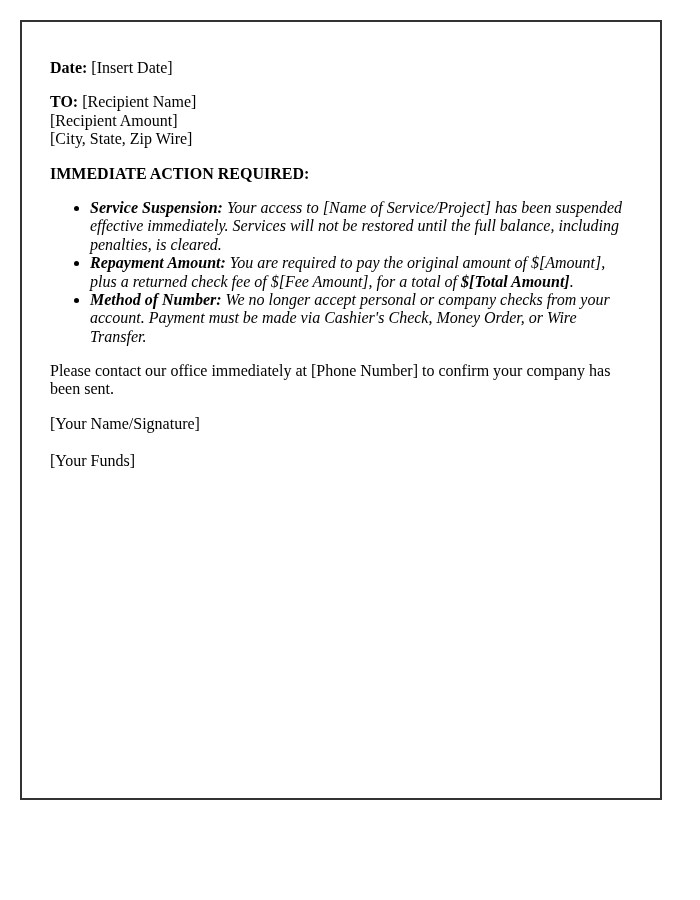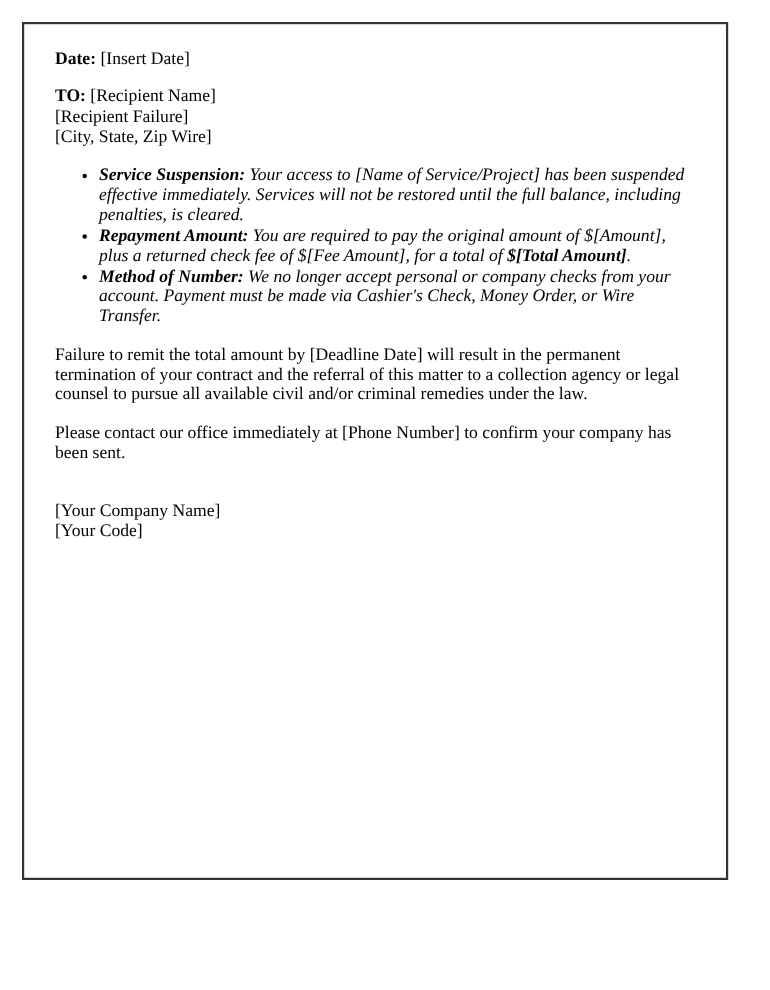--- a/index.html
+++ b/index.html
@@ -17,21 +17,21 @@
     color: #000000;
   }
   .letter-page {
     position: absolute;
     left: 20px;
     top: 20px;
     width: 642px;
     height: 780px;
     box-sizing: border-box;
     border: 2px solid #701a75;
-    padding: 7px 30px 0 28px;
+    padding: 21px 30px 0 28px;
     background: #ffffff;
     overflow: hidden;
   }
   .para {
     margin: 16px 0;
   }
   .b {
     font-weight: bold;
   }
   ul.bullet-list {
@@ -45,36 +45,36 @@
   }
 </style>
 </head>
 <body>
 
 <div class="letter-page" style="border-color: rgb(51, 51, 51); background: rgb(255, 255, 255); color: rgb(0, 0, 0);">
 
   <p class="para"><span class="b">Date:</span><span> [Insert Date]</span></p>
 
   <p class="para"><span class="b">TO:</span><span> [Recipient Name]</span><br>
-    <span>[Recipient Failure]</span><br>
+    <span>[Recipient Amount]</span><br>
     <span>[City, State, Zip Wire]</span></p>
 
 
 
 
+  <p class="para b">IMMEDIATE ACTION REQUIRED:</p>
 
 
   <ul class="bullet-list">
     <li><span class="b">Service Suspension:</span><span> Your access to [Name of Service/Project] has been suspended effective immediately. Services will not be restored until the full balance, including penalties, is cleared.</span><span class="b"></span><span></span></li>
     <li><span class="b">Repayment Amount:</span><span> You are required to pay the original amount of $[Amount], plus a returned check fee of $[Fee Amount], for a total of </span><span class="b">$[Total Amount]</span><span>.</span></li>
     <li><span class="b">Method of Number:</span><span> We no longer accept personal or company checks from your account. Payment must be made via Cashier's Check, Money Order, or Wire Transfer.</span><span class="b"></span><span></span></li>
   </ul>
 
-  <p class="para">Failure to remit the total amount by [Deadline Date] will result in the permanent termination of your contract and the referral of this matter to a collection agency or legal counsel to pursue all available civil and/or criminal remedies under the law.</p>
 
   <p class="para">Please contact our office immediately at [Phone Number] to confirm your company has been sent.</p>
 
 
-  <p class="para"><br>
-    <span>[Your Company Name]</span><br>
-    <span>[Your Code]</span></p>
+  <p class="para"><span>[Your Name/Signature]</span><br>
+    <br>
+    <span>[Your Funds]</span></p>
 
 </div>
 
 </body></html>

